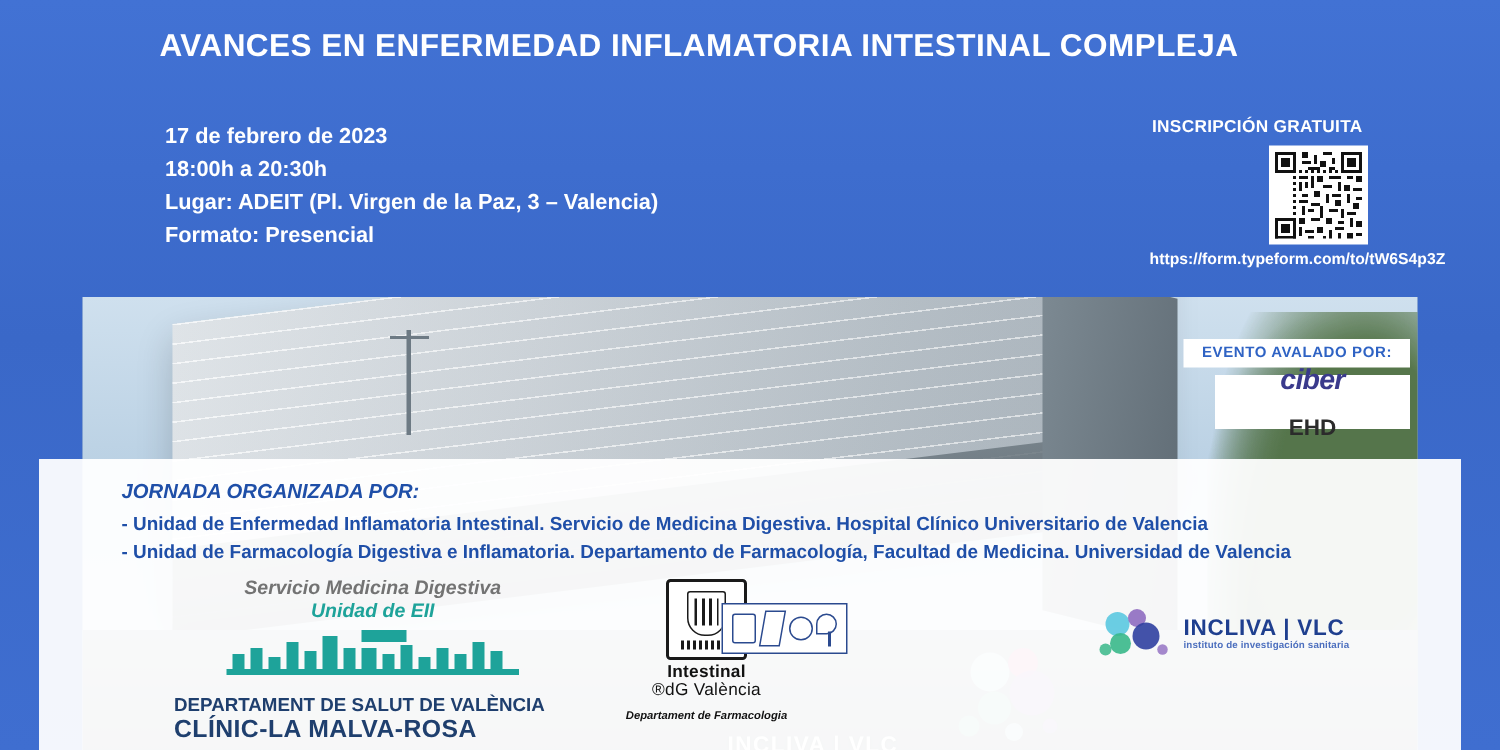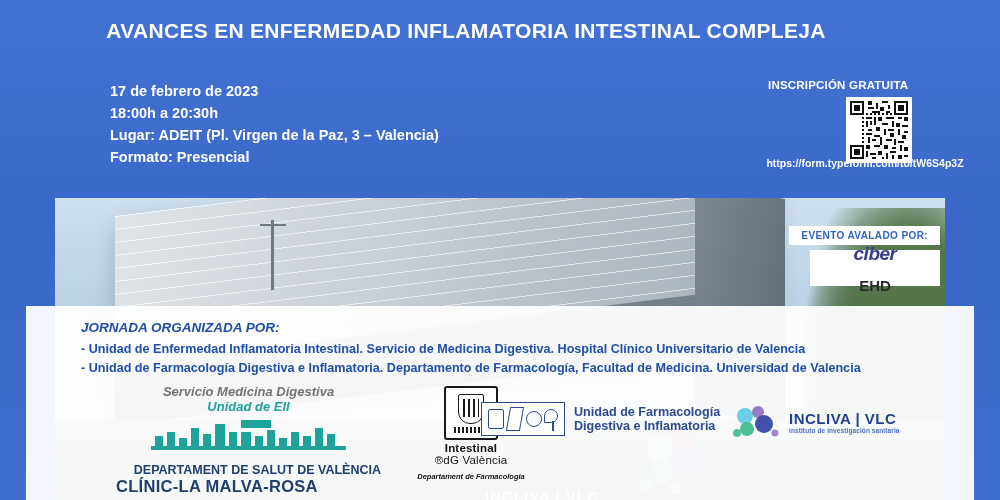--- a/index.html
+++ b/index.html
@@ -55,21 +55,21 @@
     width: 66px; height: 66px;
     background: #ffffff;
     padding: 4px;
   }
   #qr {
     width: 100%; height: 100%;
     display: block;
   }
   #reg-url {
     position: absolute;
-    right: 20px; top: 157px;
+    right: 20px; top: 167px;
     width: 230px;
     text-align: center;
     color: #ffffff;
     font-size: 10.5px;
     font-weight: bold;
   }
 
   
   #photo {
     position: absolute;
@@ -224,21 +224,21 @@
   #l1-t2 {
     text-align: center; color: #1ea39a;
     font-weight: bold; font-style: italic; font-size: 13px;
   }
   #l1-art {
     margin: 6px auto 0; width: 195px; height: 40px;
     position: relative;
   }
   #l1-art .bar { position: absolute; background: #1ea39a; }
   #l1-t3 {
-    text-align: right; color: #1f3f6e;
+    text-align: left; color: #1f3f6e;
     font-weight: bold; font-size: 12.5px; margin-top: 3px;
   }
   #l1-t4 {
     text-align: left; color: #1f3f6e;
     font-weight: bold; font-size: 16.5px; letter-spacing: .3px;
   }
   
   #logo2 { position: absolute; left: 320px; top: 2px; width: 140px; text-align: center; }
   #uv-seal {
     width: 54px; height: 54px; margin: 0 auto;
@@ -464,24 +464,20 @@
       </div>
 
       <div id="logo3">
         <div id="uf-mark">
           <span class="g" style="left:6px;top:6px;width:16px;height:20px;border-radius:2px;"></span>
           <span class="g" style="left:26px;top:4px;width:14px;height:24px;transform:skewX(-10deg);"></span>
           <span class="g" style="left:44px;top:8px;width:16px;height:16px;border-radius:50%;"></span>
           <span class="g" style="left:62px;top:6px;width:14px;height:14px;border-radius:50% 50% 50% 0;"></span>
           <span class="g" style="left:70px;top:18px;width:2px;height:10px;"></span>
         </div>
-        <div>
-          <div id="uf-txt1">Unidad de Farmacología</div>
-          <div id="uf-txt2">Digestiva e Inflamatoria</div>
-        </div>
       </div>
 
       <div id="logo4">
         <svg id="inc-blob2" viewBox="0 0 50 40">
           <circle cx="14" cy="14" r="8" fill="#5bc8e0" opacity=".9"></circle>
           <circle cx="27" cy="10" r="6" fill="#8f6cc0" opacity=".9"></circle>
           <circle cx="33" cy="22" r="9" fill="#2f3fa0" opacity=".9"></circle>
           <circle cx="16" cy="27" r="7" fill="#39b88a" opacity=".9"></circle>
           <circle cx="6" cy="31" r="4" fill="#39b88a" opacity=".85"></circle>
           <circle cx="44" cy="31" r="3.5" fill="#8f6cc0" opacity=".8"></circle>

